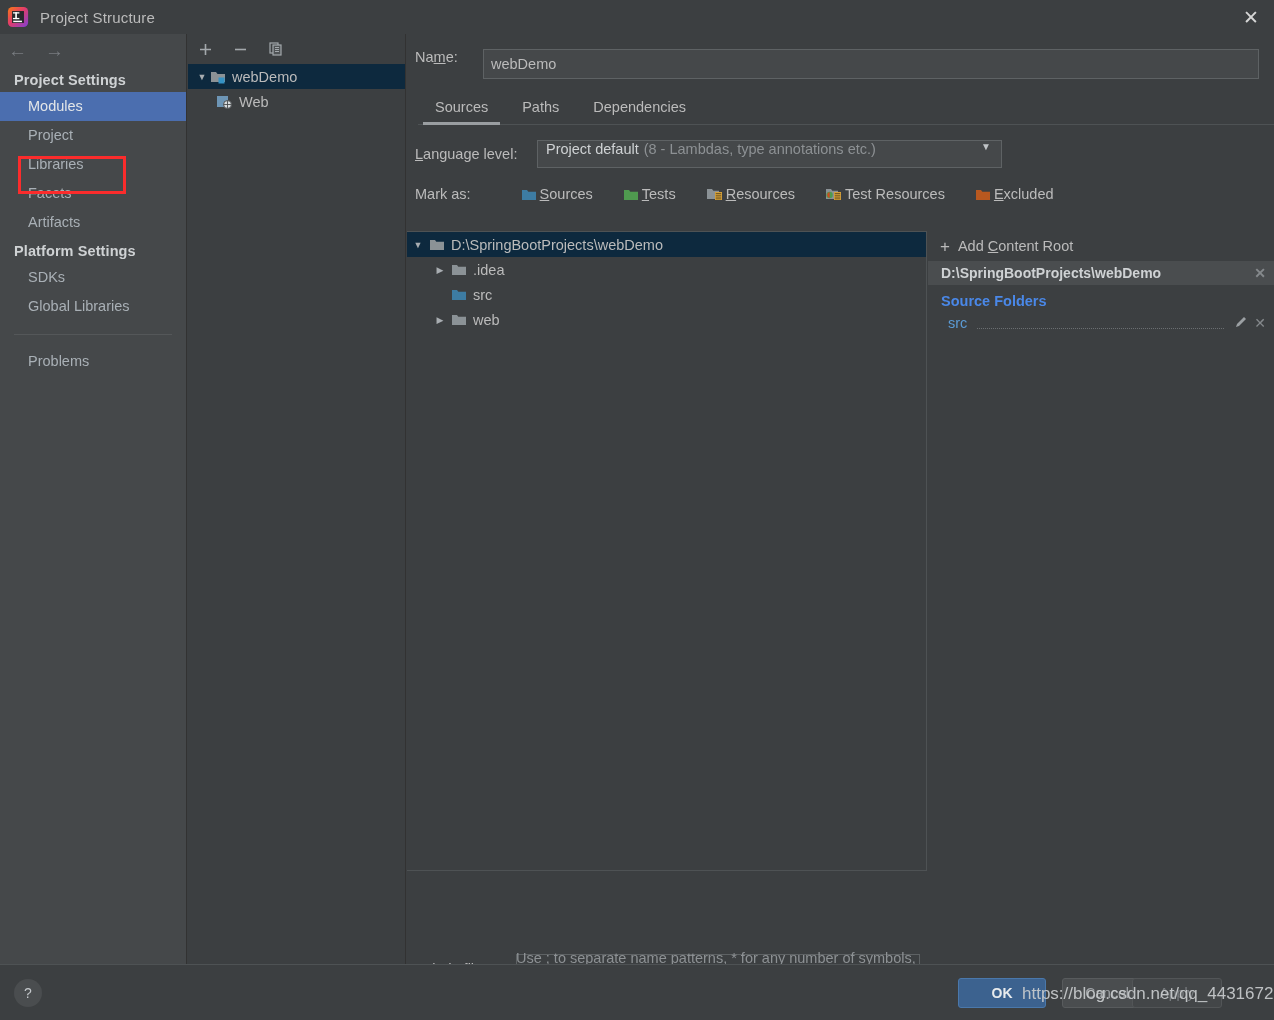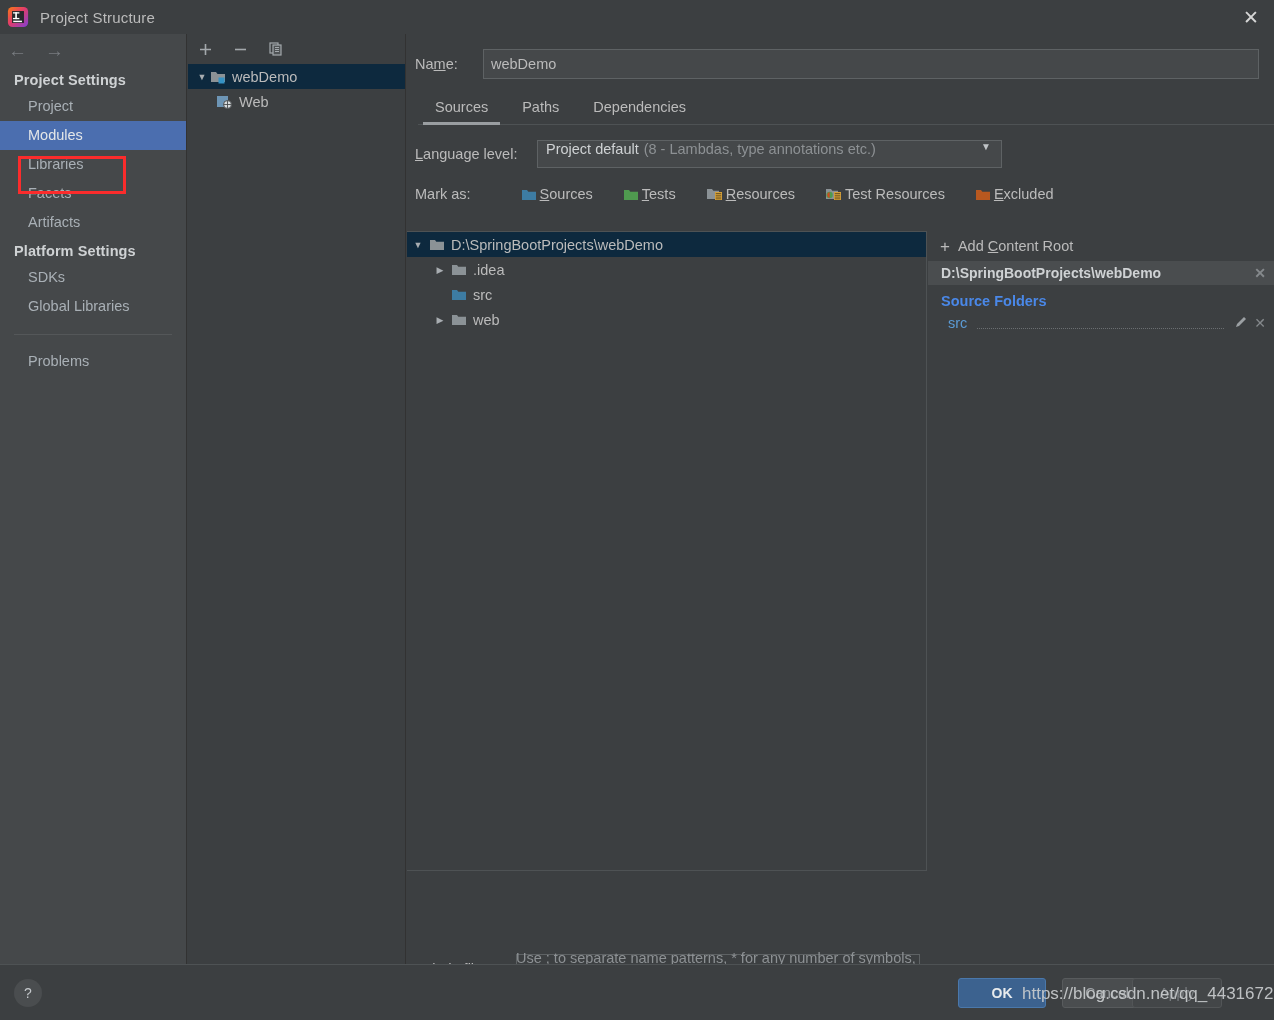--- a/index.html
+++ b/index.html
@@ -82,21 +82,21 @@
     align-items: center; justify-content: center;
   }
   .folder-ico { margin-right: 6px; display: flex; align-items: center; }
 
   
   #content {
     position: absolute; left: 407px; top: 0; width: 867px; height: 930px;
     background: #3c3f41;
   }
   #name-row {
-    display: flex; align-items: center; height: 30px; margin: 15px 15px 0 8px;
+    display: flex; align-items: flex-start; height: 30px; margin: 15px 15px 0 8px;
   }
   #name-label { font-size: 14.5px; color: #bbbbbb; width: 68px; }
   #name-label u { text-decoration: underline; }
   #name-input {
     flex: 1; height: 30px; background: #45484a; border: 1px solid #5e6264;
     color: #bbbbbb; font-size: 14.5px; padding: 0 7px;
     font-family: "Liberation Sans", sans-serif;
   }
   #tabs {
     margin: 16px 0 0 11px; display: flex; gap: 0; border-bottom: 1px solid #4e5254;
@@ -253,22 +253,22 @@
 
 <div id="body-area">
 
   <div id="sidebar">
     <div id="nav-arrows">
       <span class="nav-arrow">←</span>
       <span class="nav-arrow">→</span>
     </div>
 
     <div class="section-head">Project Settings</div>
+    <div class="side-item selected">Modules</div>
     <div class="side-item">Project</div>
-    <div class="side-item selected">Modules</div>
     <div class="side-item">Libraries</div>
     <div class="side-item">Facets</div>
     <div class="side-item">Artifacts</div>
 
     <div class="section-head">Platform Settings</div>
     <div class="side-item">SDKs</div>
     <div class="side-item">Global Libraries</div>
 
     <div id="sidebar-divider"></div>
     <div class="side-item" style="margin-top:12px">Problems</div>

